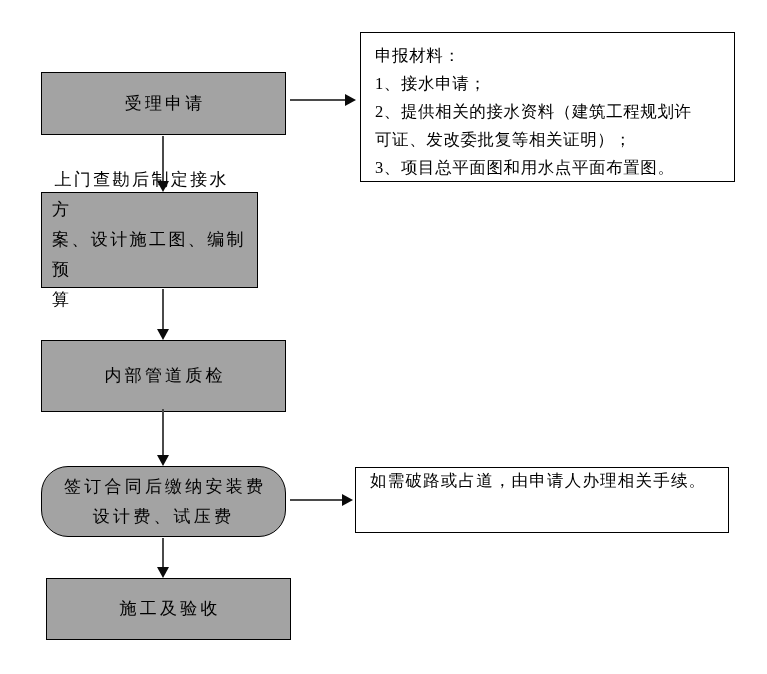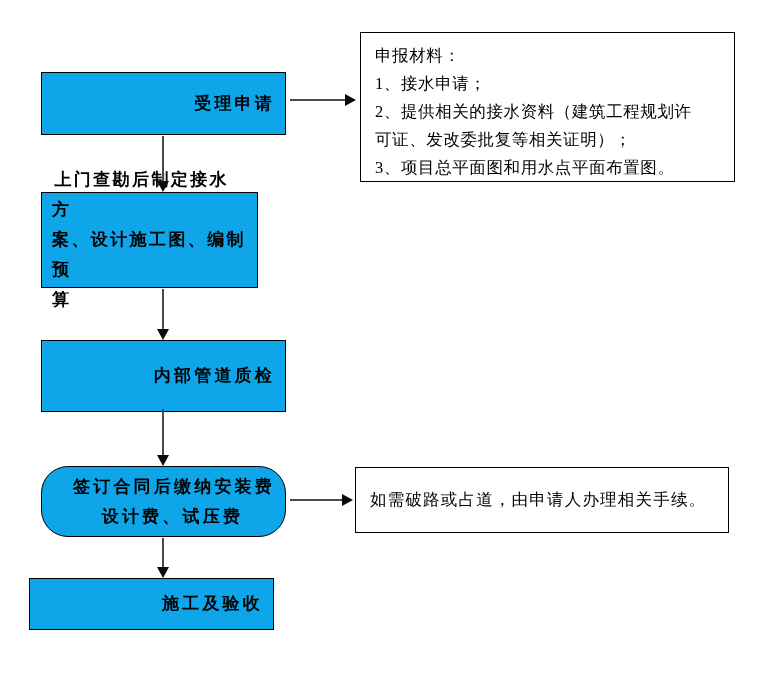--- a/index.html
+++ b/index.html
@@ -17,26 +17,25 @@
     height: 674px;
     background: #ffffff;
     overflow: hidden;
   }
 
   
   .node {
     position: absolute;
     box-sizing: border-box;
     border: 1.6px solid #000000;
-    background: #0ea5e9;
+    background: #a3a3a3;
     display: flex;
     align-items: center;
-    justify-content: flex-end;
+    justify-content: center;
     text-align: center;
-    font-weight: bold;
   }
   .node .node-label {
     font-size: 17px;
     line-height: 30px;
     letter-spacing: 3.2px;
     text-indent: 3.2px;
     white-space: pre-line;
     padding: 0 10px;
   }
   .node.wrap .node-label {
@@ -54,21 +53,20 @@
   }
   .note .note-body {
     font-size: 16.5px;
     line-height: 28px;
     letter-spacing: 0.6px;
     white-space: pre-line;
     padding: 9px 12px 0 14px;
   }
   .note.single {
     display: flex;
-    align-items: center;
   }
   .note.single .note-body {
     padding: 0 12px 0 14px;
     line-height: 26px;
     letter-spacing: 1.2px;
   }
 
   
   .conn {
     position: absolute;
@@ -129,21 +127,21 @@
 
   <div class="node" style="left:41px; top:340px; width:245px; height:72px;">
     <span class="node-label">内部管道质检</span>
   </div>
 
   <div class="node" style="left:41px; top:466px; width:245px; height:71px;border-radius:27px;">
     <span class="node-label">签订合同后缴纳安装费
 设计费、试压费</span>
   </div>
 
-  <div class="node" style="left:29px; top:578px; width:245px; height:52px;">
+  <div class="node" style="left:46px; top:578px; width:245px; height:62px;">
     <span class="node-label">施工及验收</span>
   </div>
 
   <div class="note" style="left:360px; top:32px; width:375px; height:150px;">
     <div class="note-body">申报材料：
 1、接水申请；
 2、提供相关的接水资料（建筑工程规划许
     可证、发改委批复等相关证明）；
 3、项目总平面图和用水点平面布置图。</div>
   </div>

